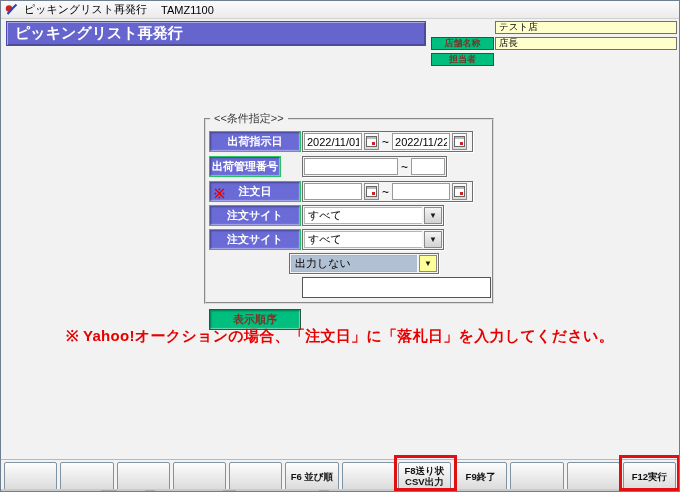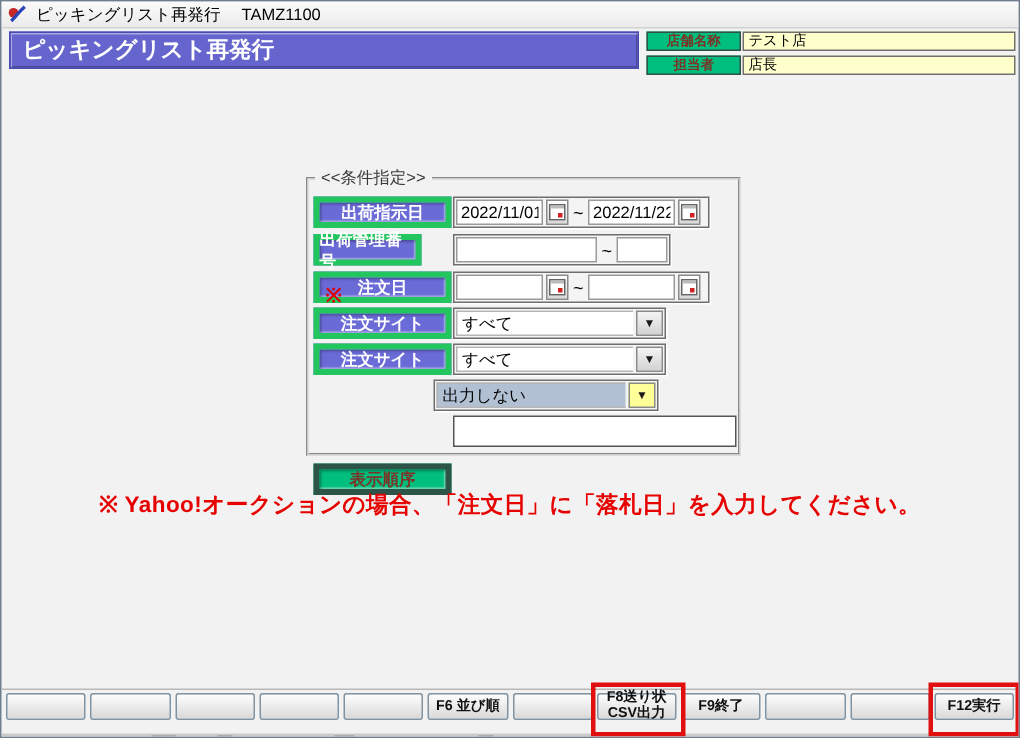--- a/index.html
+++ b/index.html
@@ -24,40 +24,40 @@
     background:#6565cd;border:1px solid #4a4ab0;
     box-shadow:inset 1px 1px 0 rgba(255,255,255,.45), inset -1px -1px 0 rgba(0,0,0,.25);
     color:#fff;font-size:15px;font-weight:bold;
     display:flex;align-items:center;padding-left:8px;
   }
   
   .info-label{
     position:absolute;height:13px;box-sizing:border-box;
     background:#00be7d;border:1px solid #30504a;
     color:#7b3427;font-size:9px;font-weight:bold;
-    display:flex;align-items:center;justify-content:center;
+    display:flex;align-items:center;justify-content:center;margin-top:16px;
   }
   .info-field{
     position:absolute;height:13px;box-sizing:border-box;
     background:#ffffcc;border:1px solid #707070;
     font-size:9.5px;display:flex;align-items:center;padding-left:3px;
   }
   
   .groupbox{
     position:absolute;left:203px;top:117px;width:290px;height:186px;box-sizing:border-box;
     border:2px groove #dcdcdc;
   }
   .grouptitle{
     position:absolute;left:209px;top:110px;background:#f2f2f2;
     padding:0 4px;font-size:11px;color:#3a3a3a;
   }
   
   .flabel{
     position:absolute;height:21px;box-sizing:border-box;
-    background:#6b6bd8;border:4px solid #22c55e;
+    background:#6b6bd8;border:1px solid #22c55e;
     box-shadow:inset 1px 1px 2px rgba(0,0,0,.35), inset -1px -1px 1px rgba(255,255,255,.45);
     color:#fff;font-size:11px;font-weight:bold;
     display:flex;align-items:center;justify-content:center;
   }
   .flabel.green{background:#00be7d;border-color:#2c5448;color:#7b3427;}
   .req{
     position:absolute;left:4px;top:2px;color:#e00000;font-size:13px;font-weight:bold;
   }
   .fwrap{
     position:absolute;height:21px;box-sizing:border-box;
@@ -96,21 +96,21 @@
     border:1px solid #555;font-size:11px;font-family:"Liberation Sans",sans-serif;padding:0 3px;
   }
   
   .rednote{
     position:absolute;left:0;top:324px;width:100%;text-align:center;
     color:#e60000;font-size:15px;font-weight:bold;letter-spacing:.3px;
   }
   
   .fnsep{position:absolute;left:0;top:458px;width:100%;border-top:1px solid #b8b8b8;}
   .fnbar{
-    position:absolute;left:3px;right:3px;top:461px;height:18px;
+    position:absolute;left:3px;right:3px;top:461px;height:30px;
     display:flex;gap:3px;
   }
   .fnbtn{
     flex:1;box-sizing:border-box;border:1px solid #7f93a3;border-radius:2px;
     background:linear-gradient(#fdfdfd,#d9d9d9);
     font-size:9.5px;font-weight:bold;color:#111;
     display:flex;align-items:center;justify-content:center;text-align:center;
     white-space:pre-line;line-height:1.15;cursor:pointer;padding:0;
     font-family:"Liberation Sans",sans-serif;
   }

